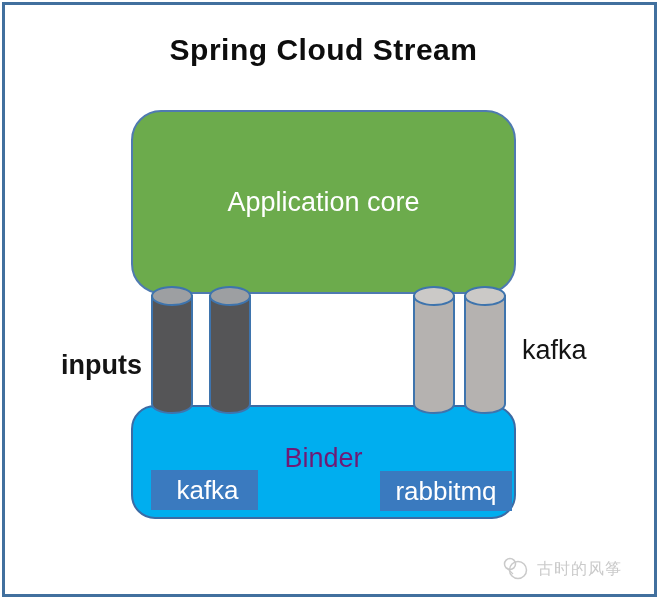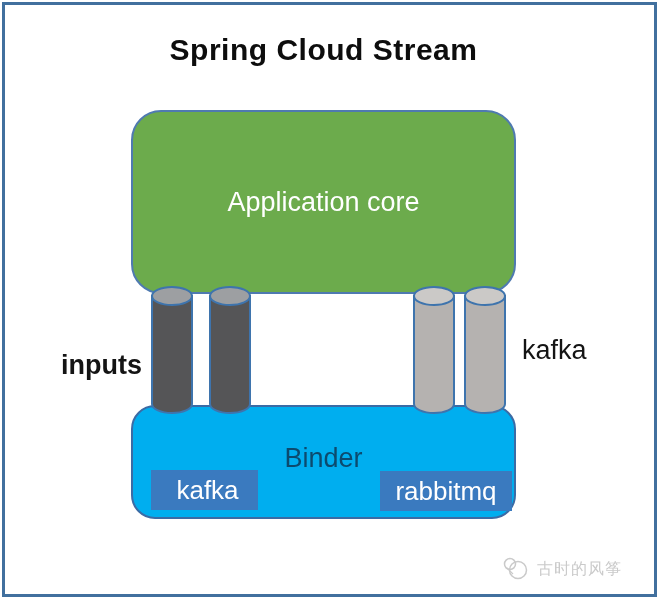--- a/index.html
+++ b/index.html
@@ -54,21 +54,21 @@
     left: 131px; top: 405px; width: 385px; height: 114px;
     border-radius: 24px;
     border: 2px solid #3b6ba5;
     box-sizing: border-box;
     z-index: 1;
   }
   .binder-label {
     position: absolute;
     left: 131px; top: 443px; width: 385px;
     text-align: center;
-    color: #0c4a6e; font-size: 27px;
+    color: #701a75; font-size: 27px;
     z-index: 6;
   }
   .badge {
     position: absolute;
     display: flex; align-items: center; justify-content: center;
     color: #ffffff; font-size: 26px;
     z-index: 6;
   }
   .badge.kafka { left: 151px; top: 470px; width: 101px; height: 40px; padding-left: 6px; }
   .badge.rabbitmq { left: 380px; top: 471px; width: 132px; height: 40px; }

